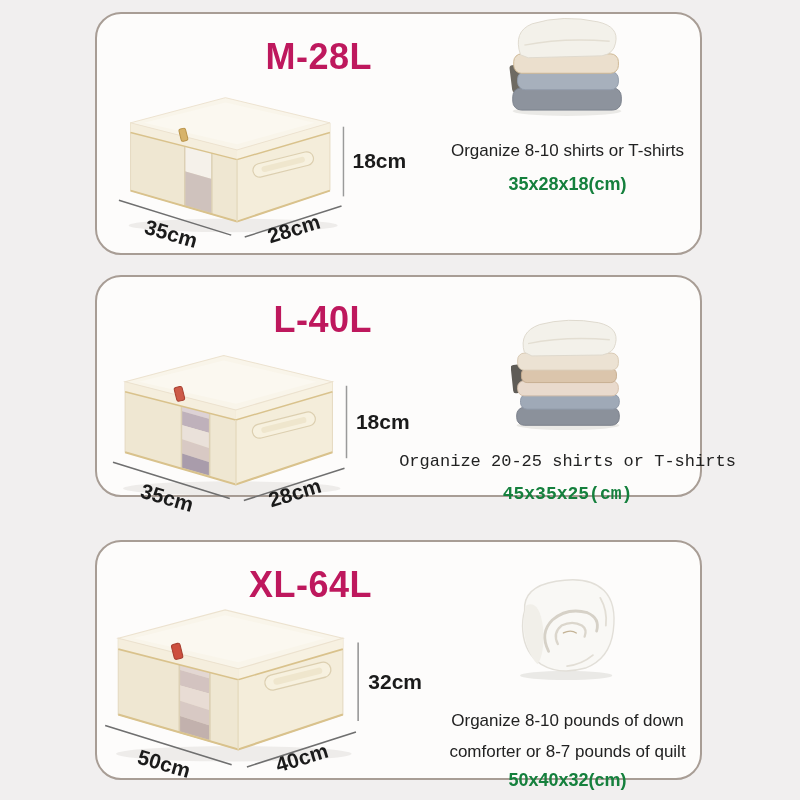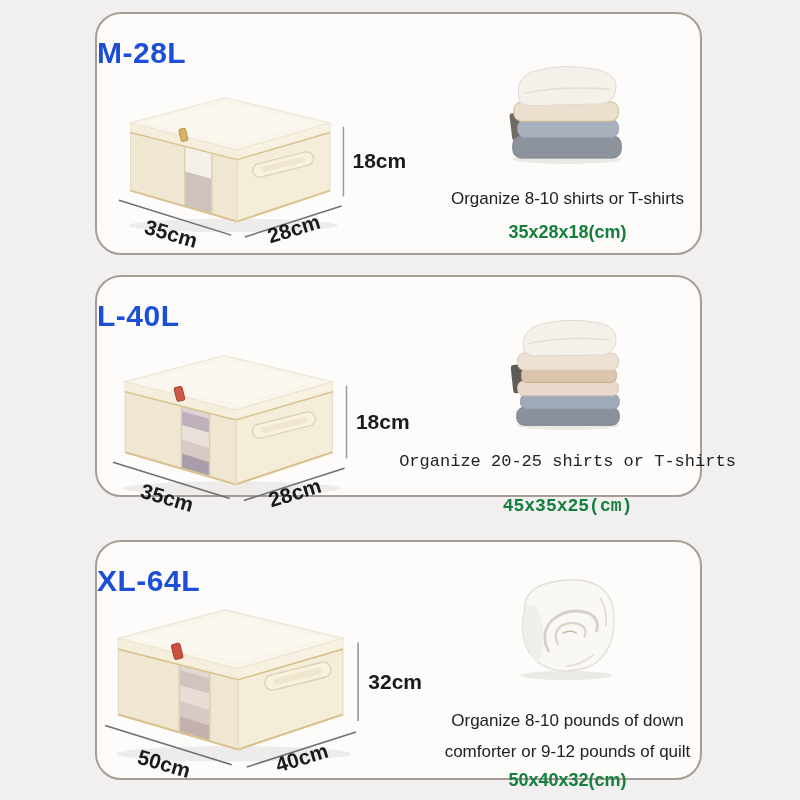--- a/index.html
+++ b/index.html
@@ -16,22 +16,22 @@
     border:2px solid #a89d95;
     border-radius:26px;
     box-sizing:border-box;
   }
   #card-m{top:12px;height:243px;}
   #card-l{top:275px;height:222px;}
   #card-xl{top:540px;height:240px;padding-left:28px;}
 
   .card-title{
     position:absolute;top:22px;left:0;width:275px;
-    margin:0;text-align:left;
-    font-size:30px;font-weight:bold;color:#1d4ed8;
+    margin:0;text-align:right;
+    font-size:36px;font-weight:bold;color:#be185d;
     letter-spacing:0.5px;
   }
   .box-figure{position:absolute;}
   #card-m  .box-figure{left:20px;top:64px;width:300px;height:170px;}
   #card-l  .box-figure{left:14px;top:58px;width:312px;height:177px;}
   #card-xl .box-figure{left:6px;top:46px;width:338px;height:191px;}
   .box-figure svg{position:absolute;left:0;top:0;width:100%;height:100%;}
 
   .dim-label{
     position:absolute;
@@ -40,40 +40,40 @@
     transform-origin:center;
   }
   .dim-w{left:18%;top:92%;transform:translate(-50%,-50%) rotate(16deg);}
   .dim-d{left:59%;top:89%;transform:translate(-50%,-50%) rotate(-17deg);}
   .dim-h{left:78.5%;top:49%;transform:translateY(-50%);}
 
   .right-col{
     position:absolute;left:338px;right:0;top:0;bottom:0;
     display:flex;flex-direction:column;align-items:center;
   }
-  #card-m  .right-col{padding-top:48px;}
+  #card-m  .right-col{}
   #card-l  .right-col{padding-top:40px;font-family:Liberation Mono, monospace;}
   #card-xl .right-col{padding-top:30px;}
 
   .product-image{line-height:0;}
   .caption-line{
     font-size:17px;color:#222;line-height:1.4;
     text-align:center;white-space:nowrap;
   }
   .caption-line:empty{display:none;}
   #card-m  .caption-line{margin-top:22px;}
   #card-l  .caption-line{margin-top:19px;}
   #card-xl .caption-line{margin-top:28px;}
   #card-xl .caption-line + .caption-line{margin-top:7px;}
   .size-text{
     font-size:18px;font-weight:600;color:#15803d;
     text-align:center;white-space:nowrap;
   }
   #card-m  .size-text{margin-top:11px;}
-  #card-l  .size-text{margin-top:22px;}
+  #card-l  .size-text{margin-top:10px;}
   #card-xl .size-text{margin-top:6px;}
 </style>
 </head>
 <body>
 
 <section class="card" id="card-m">
   <h2 class="card-title">M-28L</h2>
 
   <div class="box-figure">
     <svg viewBox="0 0 310 175">
@@ -232,16 +232,16 @@
         <path d="M18,42 Q16,16 52,10 Q88,4 104,20 Q118,34 114,64 Q110,94 84,104 Q56,112 36,100 Q18,88 16,64 Q15,52 18,42 Z" fill="#f9f8f5" stroke="#e2dfd8" stroke-width="1.5"></path>
         <path d="M20,36 Q34,30 38,60 Q40,88 32,100 Q20,88 17,62 Q16,46 20,36 Z" fill="#f1efe9"></path>
         <path d="M44,86 Q34,66 48,52 Q64,38 86,44 Q100,50 96,64" fill="none" stroke="#d6d1c7" stroke-width="3" stroke-linecap="round"></path>
         <path d="M54,78 Q48,66 58,58 Q70,52 80,58 Q86,62 83,70" fill="none" stroke="#dbd6cc" stroke-width="2.5" stroke-linecap="round"></path>
         <path d="M60,66 Q68,62 74,66" fill="none" stroke="#c4b396" stroke-width="1.5" stroke-linecap="round"></path>
         <path d="M100,28 Q108,42 106,58" fill="none" stroke="#e2ded5" stroke-width="2" stroke-linecap="round"></path>
         <path d="M92,90 Q80,100 64,102" fill="none" stroke="#e2ded5" stroke-width="2" stroke-linecap="round"></path>
       </svg>
     </div>
     <div class="caption-line">Organize 8-10 pounds of down</div>
-    <div class="caption-line">comforter or 9-12 pounds of quilt</div>
+    <div class="caption-line">comforter or 8-7 pounds of quilt</div>
     <div class="size-text">50x40x32(cm)</div>
   </div>
 </section>
 
 </body></html>

